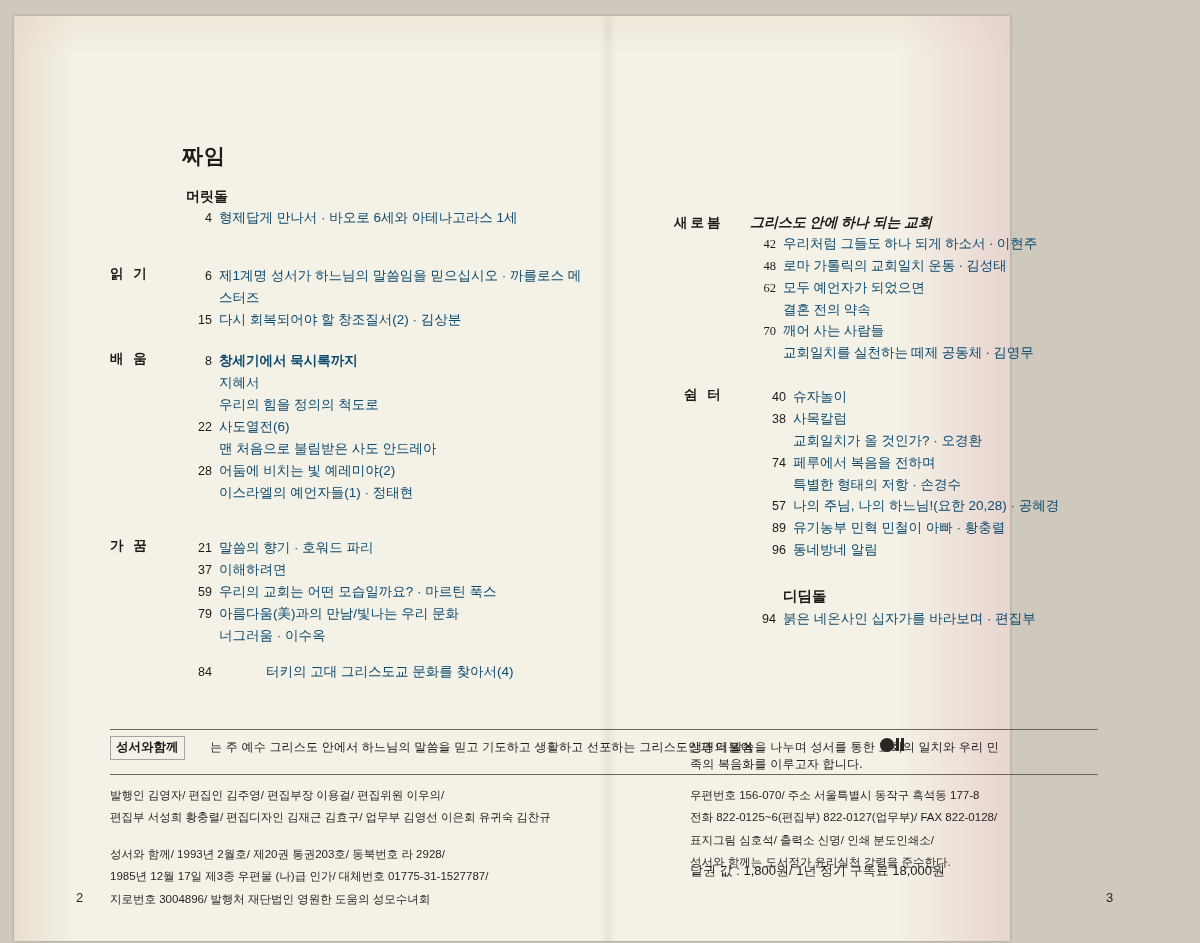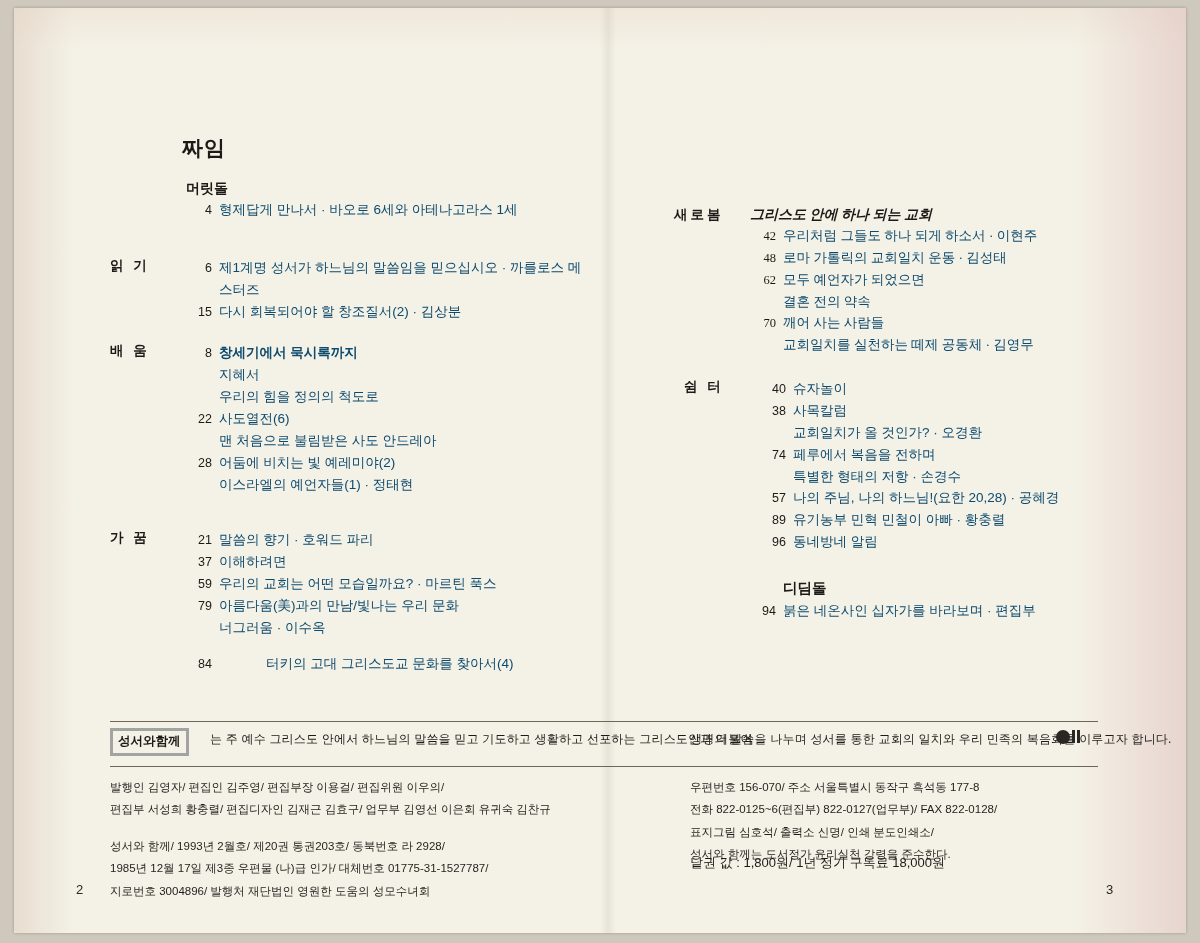--- a/index.html
+++ b/index.html
@@ -9,22 +9,22 @@
   body {
     width: 1200px;
     height: 943px;
     background: #cfc9bd;
     font-family: "Liberation Sans", sans-serif;
     overflow: hidden;
   }
   .page {
     position: absolute;
     left: 14px;
-    top: 8px;
-    width: 1172px;
+    top: 16px;
+    width: 996px;
     height: 925px;
     background: #f4f1e6;
     box-shadow: 0 0 3px rgba(0,0,0,0.25);
   }
   
   .paper-tint {
     position: absolute;
     inset: 0;
     background:
       linear-gradient(90deg, rgba(222,206,190,0.55) 0px, rgba(244,241,230,0) 60px),
@@ -137,21 +137,21 @@
     position: absolute;
     left: 96px;
     top: 758px;
     width: 988px;
     border-top: 1px solid #6d6558;
   }
   .masthead-box {
     position: absolute;
     left: 96px;
     top: 720px;
-    border: 3px solid #a3a3a3;
+    border: 1px solid #a3a3a3;
     padding: 2px 5px 3px 5px;
     font-size: 12.5px;
     font-weight: bold;
     background: #f4f1e6;
   }
   .masthead-text {
     position: absolute;
     left: 196px;
     top: 723px;
     font-size: 12px;

